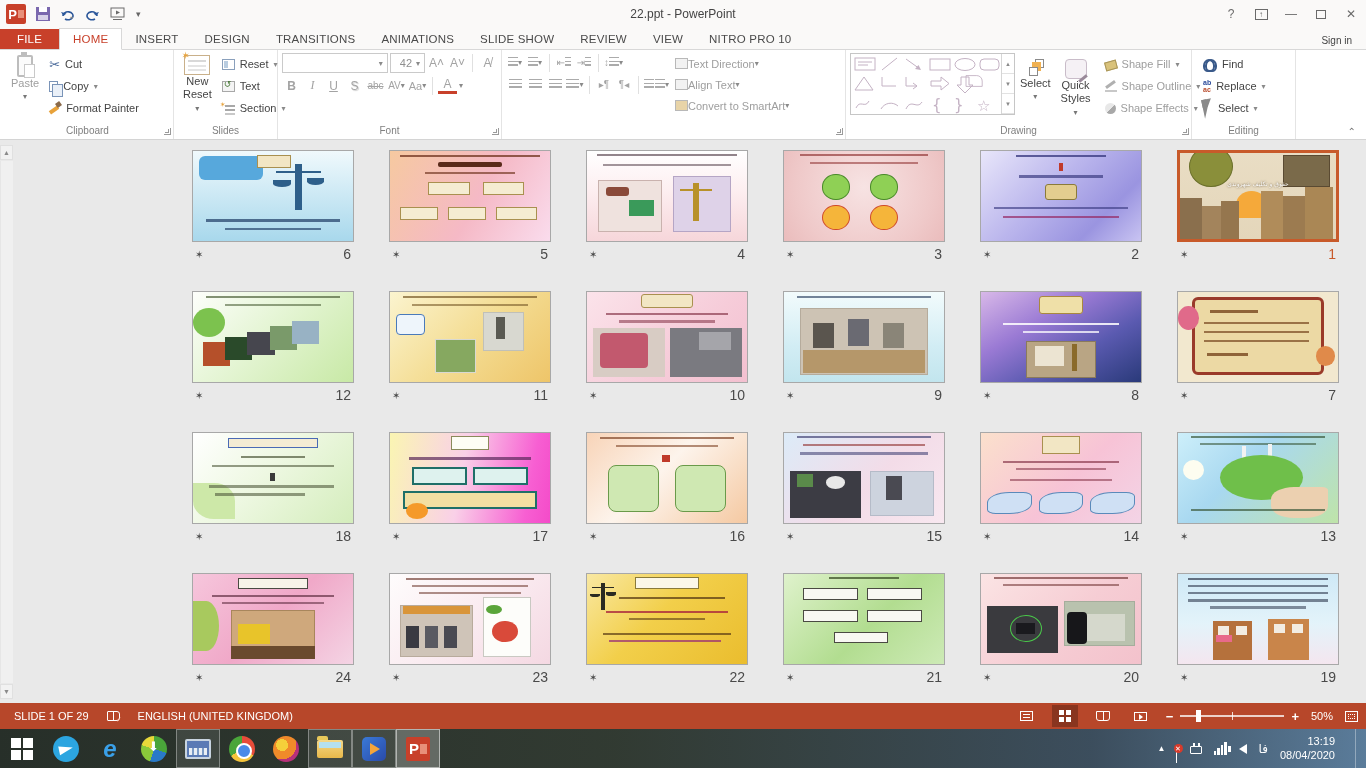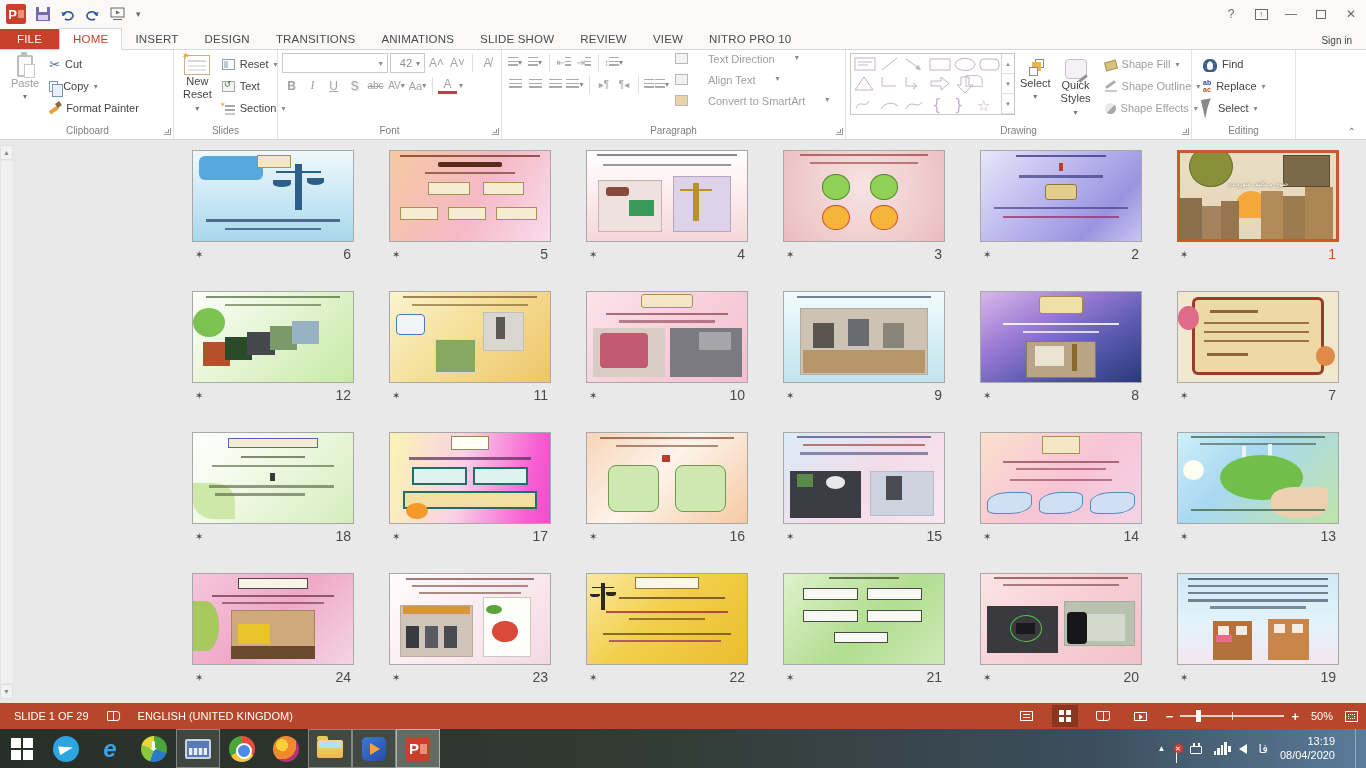--- a/index.html
+++ b/index.html
@@ -71,21 +71,21 @@
   .fgrid { display:flex; flex-direction:column; gap:3px; }
   .frow { display:flex; align-items:center; gap:2px; }
   .fbtn { min-width:19px; height:19px; display:flex; align-items:center; justify-content:center; color:#A3A3A3; font-size:12px; }
   .vsep { width:1px; height:18px; background:#E0E0E0; margin:0 3px; }
 
   
   .bars { width:13px; height:11px; background:repeating-linear-gradient(to bottom,#ABABAB 0 1.5px,transparent 1.5px 3.6px); }
   .bars.short { width:10px; }
   .pbtn { min-width:18px; height:19px; display:flex; align-items:center; justify-content:center; color:#A3A3A3; font-size:10px; }
   .pr-col { display:flex; flex-direction:column; margin-left:6px; }
-  .pr-item { display:flex; gap:20px; height:21px; font-size:11px; color:#9E9E9E; white-space:nowrap; }
+  .pr-item { display:flex; align-items:center; gap:0; height:21px; font-size:11px; color:#9E9E9E; white-space:nowrap; }
   .pr-ico { width:13px; height:11px; border:1px solid #B8B8B8; background:#F2F2F2; }
 
   
   .gallery { width:166px; height:62px; border:1px solid #C6C6C6; background:#fff; display:flex; }
   .gal-scroll { width:13px; border-left:1px solid #D6D6D6; display:flex; flex-direction:column; }
   .gal-scroll div { flex:1; border-bottom:1px solid #E2E2E2; display:flex; align-items:center; justify-content:center; font-size:6px; color:#8A8A8A; }
   .i-arrange { width:18px; height:18px; position:relative; }
   .i-arrange i { position:absolute; width:9px; height:9px; border:1px solid #8A8A8A; background:#fff; }
   .i-arrange i:nth-child(2) { left:6px; top:3px; background:#F0B152; border-color:#F0B152; }
   .i-arrange i:nth-child(3) { left:3px; top:8px; }
@@ -212,20 +212,21 @@
       </span>
     <span>
         <svg width="16" height="14" viewBox="0 0 16 14">
           <rect x="1" y="1" width="13" height="9" fill="none" stroke="#6A6A6A"></rect>
           <path d="M6 3.5 l4 2 -4 2 z" fill="#6A6A6A"></path>
           <line x1="3" y1="12.5" x2="12" y2="12.5" stroke="#6A6A6A"></line>
         </svg>
       </span>
     <span class="qat-dd">▾</span>
   </div>
+  <div class="title-text">22.ppt - PowerPoint</div>
   <div class="winctrl">
     <div class="winbtn">?</div>
     <div class="winbtn">
         <span class="rdo">↑</span>
       </div>
     <div class="winbtn">—</div>
     <div class="winbtn">
         <span class="restore"></span>
       </div>
     <div class="winbtn">✕</div>
@@ -396,21 +397,20 @@
             <span>Align Text</span>
             <span class="dd8">▾</span>
           </div>
         <div class="pr-item">
             <span class="pr-ico" style="background:#E8D4A8"></span>
             <span>Convert to SmartArt</span>
             <span class="dd8">▾</span>
           </div>
       </div>
     </div>
-    <div class="rlabel">Paragraph</div>
     <span class="dlg"></span>
   </div>
 
   <div class="rgroup" style="width:346px">
     <div class="rbody">
       <div class="gallery">
         <svg width="150" height="60" viewBox="0 0 150 60" stroke="#C4B2C4" fill="none" stroke-width="1">
           <rect x="4" y="4" width="20" height="12"></rect>
             <line x1="7" y1="8" x2="21" y2="8"></line>
             <line x1="7" y1="11" x2="17" y2="11"></line>

